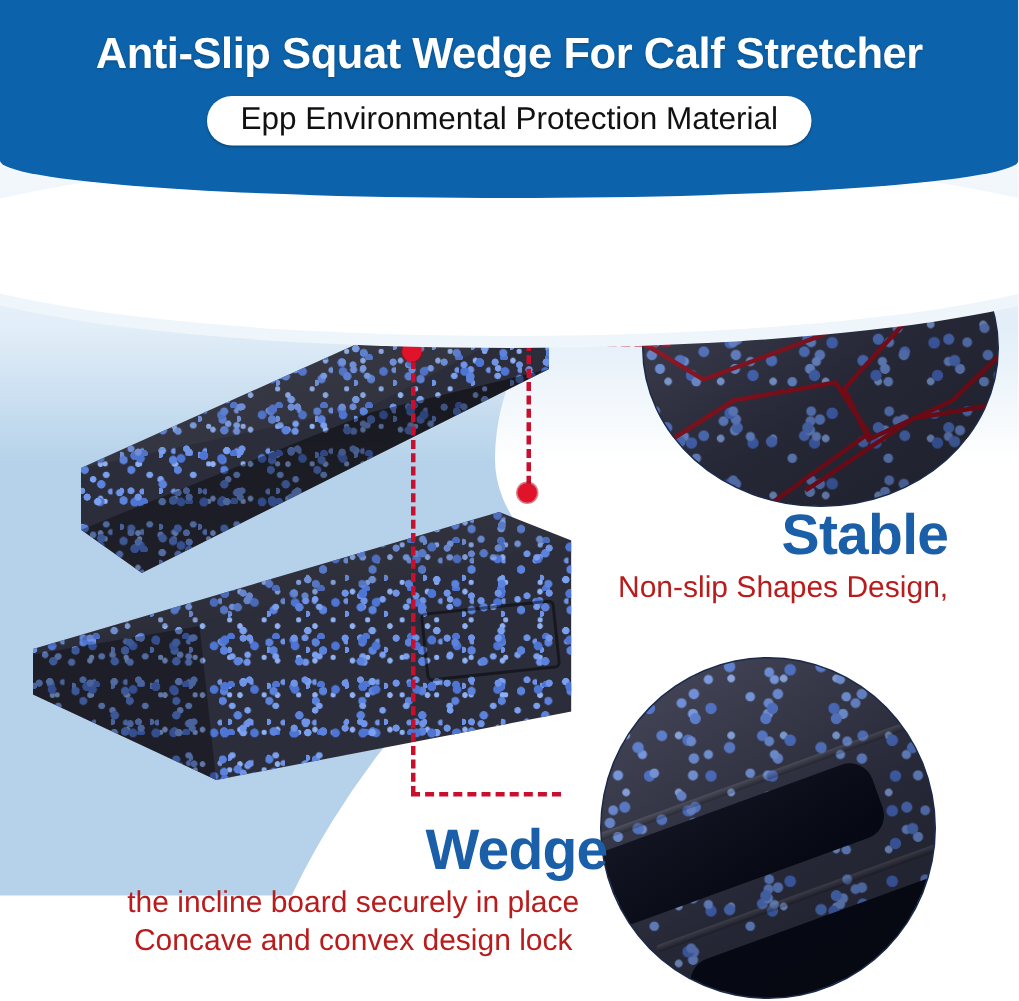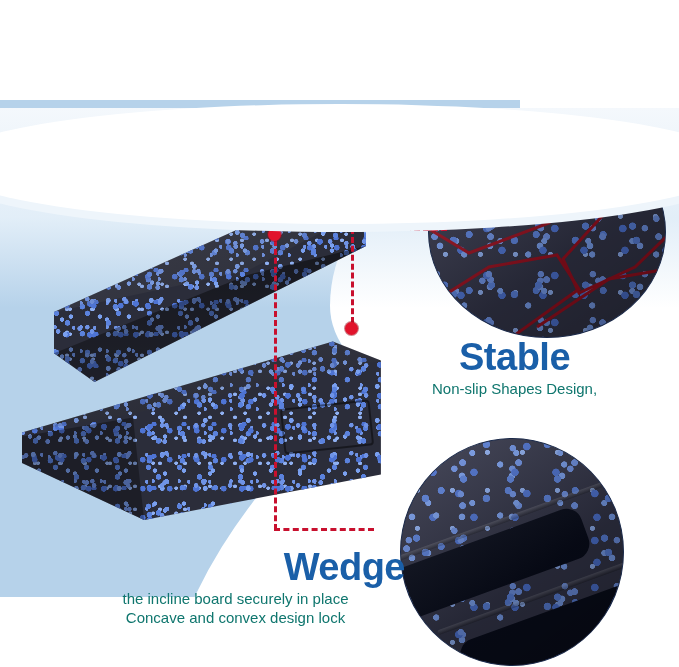--- a/index.html
+++ b/index.html
@@ -246,44 +246,52 @@
   .feature{position:absolute;}
   .feature-title{
     color:#1a5fa8;
     font-size:38px;
     font-weight:bold;
     line-height:1.0;
     margin:0 0 4px 0;
     letter-spacing:-0.5px;
   }
   .feature-desc{
-    color:#0f766e;
-    font-size:15px;
+    color:#b91c1c;
+    font-size:20px;
     line-height:1.25;
     margin:0;
   }
-  .feature-stable{left:412px;top:338px;text-align:center;margin-left:20px;}
+  .feature-stable{left:412px;top:338px;text-align:right;}
   .feature-safe{left:38px;top:548px;width:395px;text-align:center;}
   .feature-safe .feature-title{text-align:right;padding-right:28px;}
 </style>
 </head>
 <body>
 
 <div id="page">
 
   <div class="bg-base"></div>
   <div class="bg-blue-field"></div>
   <div class="bg-upper-white"></div>
   <div class="bg-swoosh"></div>
   <div class="bg-top-wash"></div>
   <div class="bg-bottom-white"></div>
 
   <div class="header-crescent2"></div>
   <div class="header-crescent"></div>
 
+  <div class="header">
+    <div class="header-inner">
+      <div class="title">Anti-Slip Squat Wedge For Calf Stretcher</div>
+      <div class="badge-wrap">
+        <span class="badge">Epp Environmental Protection Material</span>
+      </div>
+    </div>
+  </div>
 
   <div class="callout callout-top">
     <svg class="grid-lines" width="236" height="210" viewBox="0 0 236 210">
       <g fill="none" stroke="#9b1020" stroke-width="3">
         <path d="M-10,96 L56,24 L150,6 L176,34 L120,96 L40,126 Z"></path>
         <path d="M134,132 L196,64 L246,52 L262,86 L206,140 L150,166 Z"></path>
         <path d="M-16,188 L60,140 L128,128 L150,162 L86,208 L6,232 Z"></path>
         <path d="M108,200 L180,152 L250,140 L268,176 L200,222"></path>
       </g>
     </svg>

